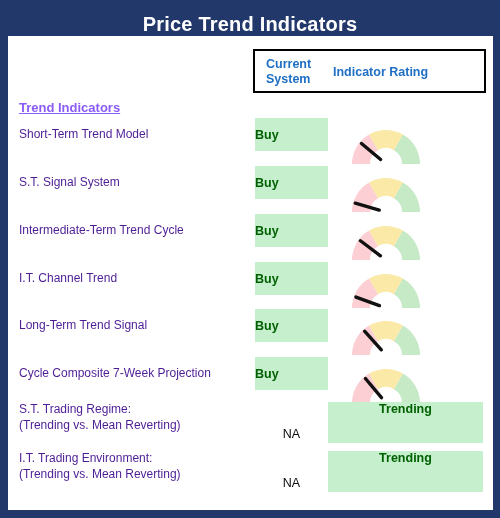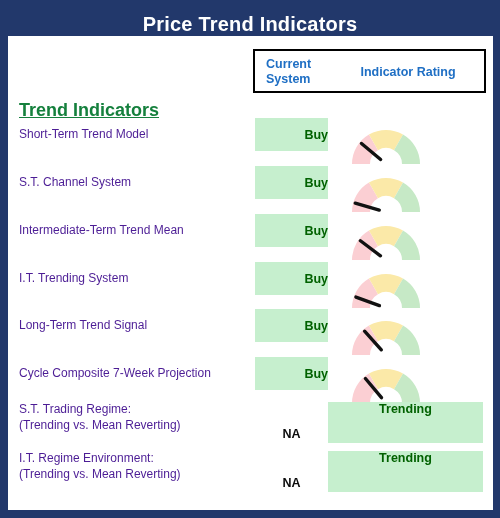--- a/index.html
+++ b/index.html
@@ -65,30 +65,29 @@
   #hdr-current-signal {
     left: 11px;
     top: 6px;
     width: 70px;
     text-align: left;
   }
   #hdr-indicator-rating {
     left: 78px;
     top: 14px;
     width: 150px;
-    text-align: center;
   }
 
   
   #section-heading {
     position: absolute;
     left: 11px;
     top: 64px;
-    color: #15803d;
-    font-size: 18px;
+    color: #8b5cf6;
+    font-size: 13px;
     font-weight: bold;
     text-decoration: underline;
     white-space: nowrap;
   }
 
   
   .row-label {
     position: absolute;
     left: 11px;
     color: #4c1d95;
@@ -97,42 +96,42 @@
     white-space: nowrap;
   }
   .signal-cell {
     position: absolute;
     left: 247px;
     width: 73px;
     height: 33px;
     background: #C6EFCE;
     display: flex;
     align-items: center;
-    justify-content: flex-end;
+    justify-content: flex-start;
     box-sizing: border-box;
   }
   .signal-cell-text {
     color: #016100;
     font-size: 12.5px;
     font-weight: bold;
   }
   .na-cell {
     position: absolute;
     left: 247px;
     width: 73px;
     height: 33px;
     display: flex;
     align-items: center;
     justify-content: center;
     box-sizing: border-box;
   }
   .na-cell-text {
     color: #0d0d0d;
     font-size: 12.5px;
-    font-weight: bold;
+    font-weight: normal;
     margin-top: 23px;
   }
   .gauge-cell {
     position: absolute;
     left: 330px;
     width: 150px;
     height: 44px;
   }
   .regime-cell {
     position: absolute;
@@ -179,45 +178,45 @@
           <span class="signal-cell-text">Buy</span>
         </div>
         <div class="gauge-cell" style="top: 82px;">
           <svg width="96" height="50" viewBox="0 0 96 50" class="gauge-svg">
             <path d="M 14 46 A 34 34 0 0 1 30.999999999999996 16.555136271329086 L 40 32.143593539448986 A 16 16 0 0 0 32 46 Z" fill="#FBCFD3"></path>
             <path d="M 30.999999999999996 16.555136271329086 A 34 34 0 0 1 65 16.555136271329083 L 56 32.14359353944898 A 16 16 0 0 0 40 32.143593539448986 Z" fill="#FBE9A8"></path>
             <path d="M 65 16.555136271329083 A 34 34 0 0 1 82 45.99999999999999 L 64 46 A 16 16 0 0 0 56 32.14359353944898 Z" fill="#C6E9C6"></path>
             <line x1="42.637688898167156" y1="41.500486732194226" x2="23.486577820192704" y2="25.430796490030744" stroke="#111111" stroke-width="3.4" stroke-linecap="round"></line>
           </svg>
         </div>
-        <div class="row-label" style="top: 138px;">S.T. Channel System</div>
+        <div class="row-label" style="top: 138px;">S.T. Signal System</div>
         <div class="signal-cell" style="top: 130px;">
           <span class="signal-cell-text">Buy</span>
         </div>
         <div class="gauge-cell" style="top: 130px;">
           <svg width="96" height="50" viewBox="0 0 96 50" class="gauge-svg">
             <path d="M 14 46 A 34 34 0 0 1 30.999999999999996 16.555136271329086 L 40 32.143593539448986 A 16 16 0 0 0 32 46 Z" fill="#FBCFD3"></path>
             <path d="M 30.999999999999996 16.555136271329086 A 34 34 0 0 1 65 16.555136271329083 L 56 32.14359353944898 A 16 16 0 0 0 40 32.143593539448986 Z" fill="#FBE9A8"></path>
             <path d="M 65 16.555136271329083 A 34 34 0 0 1 82 45.99999999999999 L 64 46 A 16 16 0 0 0 56 32.14359353944898 Z" fill="#C6E9C6"></path>
             <line x1="41.27116812843177" y1="44.07053850928101" x2="17.239625729973795" y2="37.17960461385603" stroke="#111111" stroke-width="3.4" stroke-linecap="round"></line>
           </svg>
         </div>
-        <div class="row-label" style="top: 186px;">Intermediate-Term Trend Mean</div>
+        <div class="row-label" style="top: 186px;">Intermediate-Term Trend Cycle</div>
         <div class="signal-cell" style="top: 178px;">
           <span class="signal-cell-text">Buy</span>
         </div>
         <div class="gauge-cell" style="top: 178px;">
           <svg width="96" height="50" viewBox="0 0 96 50" class="gauge-svg">
             <path d="M 14 46 A 34 34 0 0 1 30.999999999999996 16.555136271329086 L 40 32.143593539448986 A 16 16 0 0 0 32 46 Z" fill="#FBCFD3"></path>
             <path d="M 30.999999999999996 16.555136271329086 A 34 34 0 0 1 65 16.555136271329083 L 56 32.14359353944898 A 16 16 0 0 0 40 32.143593539448986 Z" fill="#FBE9A8"></path>
             <path d="M 65 16.555136271329083 A 34 34 0 0 1 82 45.99999999999999 L 64 46 A 16 16 0 0 0 56 32.14359353944898 Z" fill="#C6E9C6"></path>
             <line x1="42.40955142966895" y1="41.78729483793566" x2="22.44366367848663" y2="26.741919259134455" stroke="#111111" stroke-width="3.4" stroke-linecap="round"></line>
           </svg>
         </div>
-        <div class="row-label" style="top: 234px;">I.T. Trending System</div>
+        <div class="row-label" style="top: 234px;">I.T. Channel Trend</div>
         <div class="signal-cell" style="top: 226px;">
           <span class="signal-cell-text">Buy</span>
         </div>
         <div class="gauge-cell" style="top: 226px;">
           <svg width="96" height="50" viewBox="0 0 96 50" class="gauge-svg">
             <path d="M 14 46 A 34 34 0 0 1 30.999999999999996 16.555136271329086 L 40 32.143593539448986 A 16 16 0 0 0 32 46 Z" fill="#FBCFD3"></path>
             <path d="M 30.999999999999996 16.555136271329086 A 34 34 0 0 1 65 16.555136271329083 L 56 32.14359353944898 A 16 16 0 0 0 40 32.143593539448986 Z" fill="#FBE9A8"></path>
             <path d="M 65 16.555136271329083 A 34 34 0 0 1 82 45.99999999999999 L 64 46 A 16 16 0 0 0 56 32.14359353944898 Z" fill="#C6E9C6"></path>
             <line x1="41.42215165449864" y1="43.60585899672032" x2="17.92983613485093" y2="35.0553554135786" stroke="#111111" stroke-width="3.4" stroke-linecap="round"></line>
           </svg>
@@ -246,21 +245,21 @@
             <line x1="43.500486732194226" y1="40.637688898167156" x2="27.43079649003074" y2="21.486577820192704" stroke="#111111" stroke-width="3.4" stroke-linecap="round"></line>
           </svg>
         </div>
         <div class="row-label" style="top: 365px;"><span>S.T. Trading Regime:</span><br><span>(Trending vs. Mean Reverting)</span></div>
         <div class="na-cell" style="top: 370px;">
           <span class="na-cell-text">NA</span>
         </div>
         <div class="regime-cell" style="top: 366px;">
           <span class="regime-cell-text">Trending</span>
         </div>
-        <div class="row-label" style="top: 414px;"><span>I.T. Regime Environment:</span><br><span>(Trending vs. Mean Reverting)</span></div>
+        <div class="row-label" style="top: 414px;"><span>I.T. Trading Environment:</span><br><span>(Trending vs. Mean Reverting)</span></div>
         <div class="na-cell" style="top: 419px;">
           <span class="na-cell-text">NA</span>
         </div>
         <div class="regime-cell" style="top: 415px;">
           <span class="regime-cell-text">Trending</span>
         </div>
       </div>
 
   </div>
 </div>

